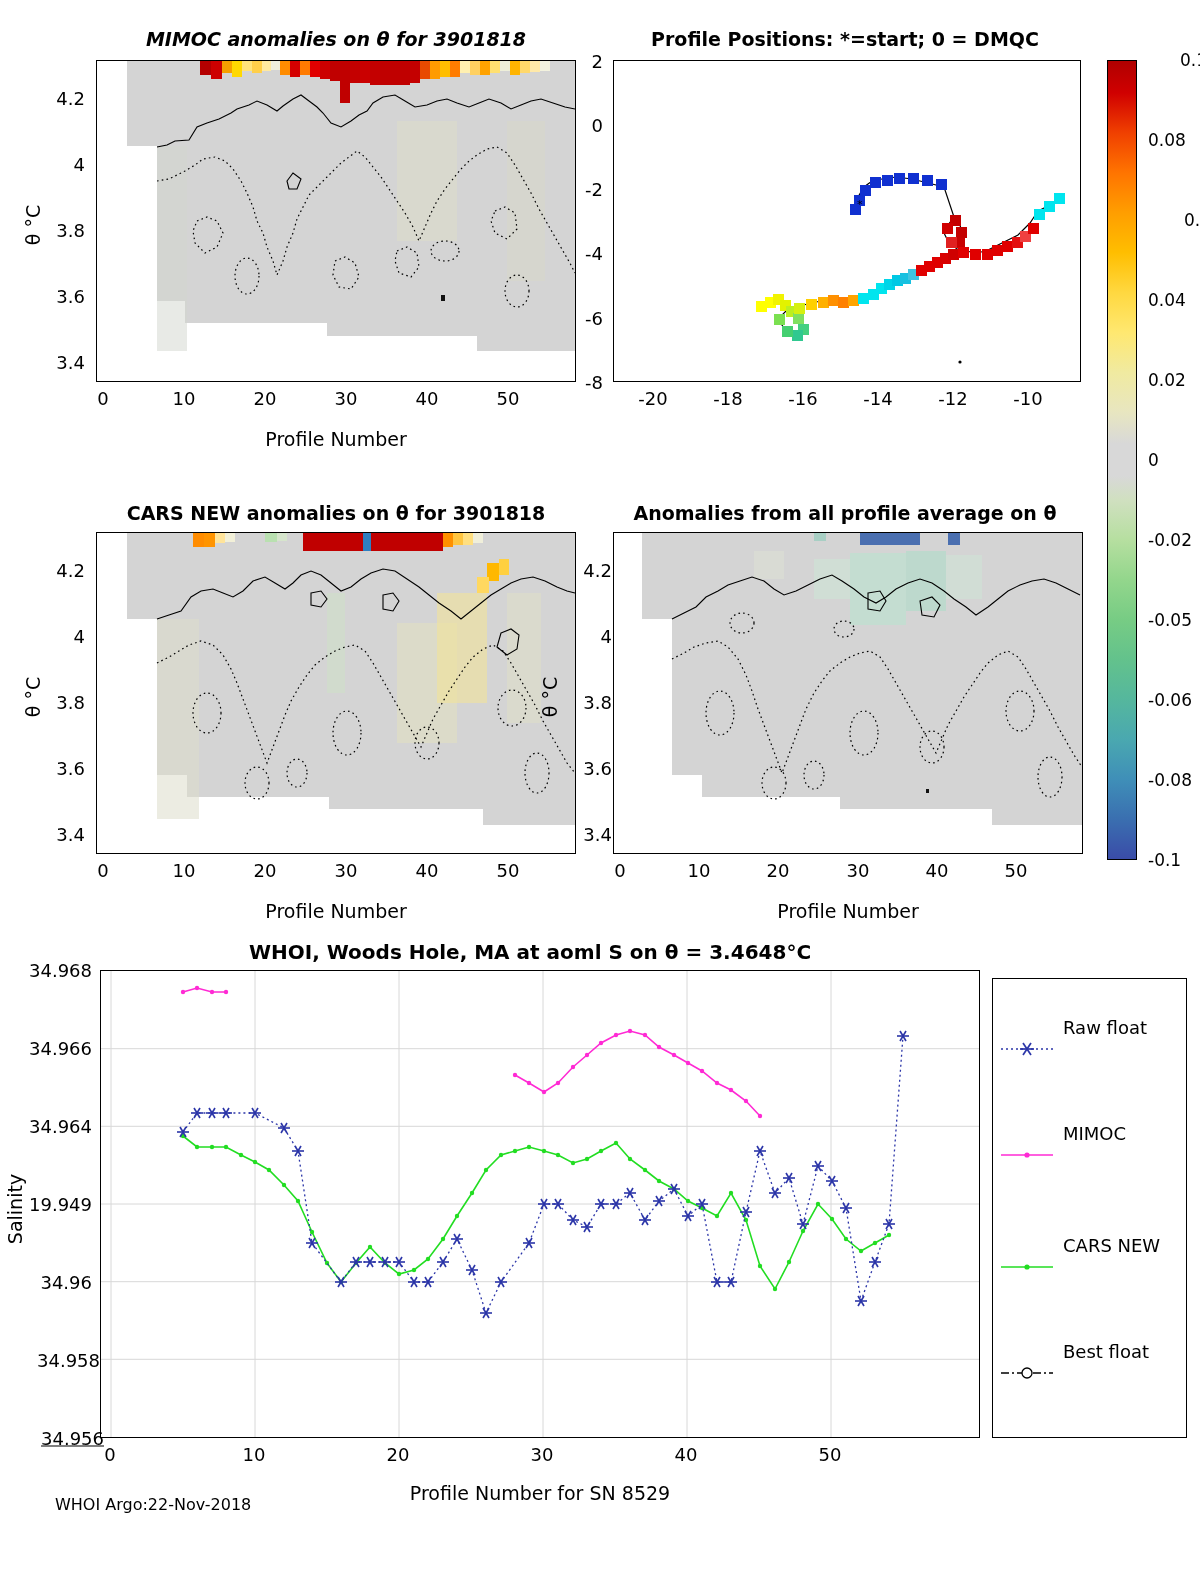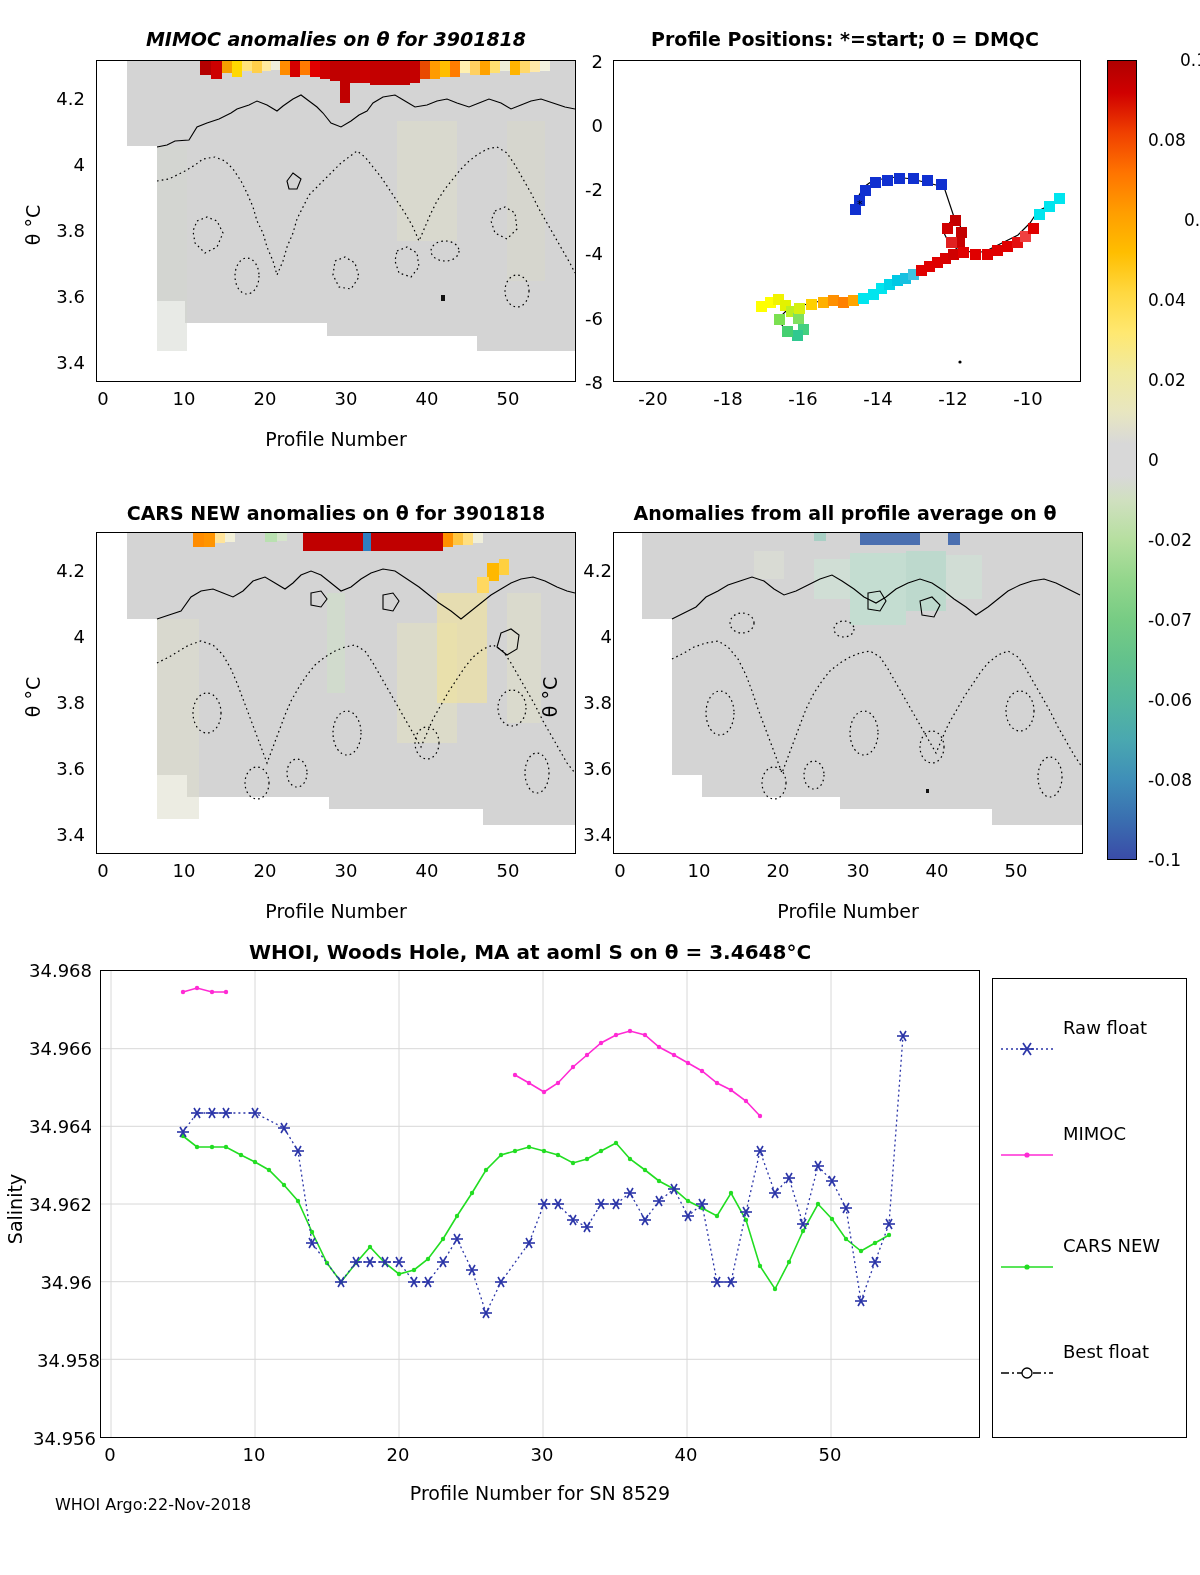--- a/index.html
+++ b/index.html
@@ -260,21 +260,21 @@
                 #d8d8d8 48%, #d8d8d8 52%, #e8e6c0 56%, #f0eaa0 61%,
                 #ffe870 66%, #ffd840 71%, #ffbe00 76%, #ff9e00 81%,
                 #ff7400 86%, #f04000 91%, #d00000 96%, #b00000 100%);"></div>
   <div class="cbar-tick" style="left:1180px; top:60px;">0.1</div>
   <div class="cbar-tick" style="left:1148px; top:140px;">0.08</div>
   <div class="cbar-tick" style="left:1184px; top:220px;">0.06</div>
   <div class="cbar-tick" style="left:1148px; top:300px;">0.04</div>
   <div class="cbar-tick" style="left:1148px; top:380px;">0.02</div>
   <div class="cbar-tick" style="left:1148px; top:460px;">0</div>
   <div class="cbar-tick" style="left:1148px; top:540px;">-0.02</div>
-  <div class="cbar-tick" style="left:1148px; top:620px;">-0.07</div>
+  <div class="cbar-tick" style="left:1148px; top:620px;">-0.05</div>
   <div class="cbar-tick" style="left:1148px; top:700px;">-0.06</div>
   <div class="cbar-tick" style="left:1148px; top:780px;">-0.08</div>
   <div class="cbar-tick" style="left:1148px; top:860px;">-0.1</div>
 </div>
 
 <div class="panel">
   <div class="panel-title" style="left:76px; top:502px; width:520px;">CARS NEW anomalies on θ for 3901818</div>
 
   <div class="axes" style="left:96px; top:532px; width:480px; height:322px;">
     <svg width="478" height="320" viewBox="0 0 478 320">
@@ -755,24 +755,24 @@
     </svg>
   </div>
 
   <div class="tick-label-x" style="left:110px; top:1444px;">0</div>
   <div class="tick-label-x" style="left:254px; top:1444px;">10</div>
   <div class="tick-label-x" style="left:398px; top:1444px;">20</div>
   <div class="tick-label-x" style="left:542px; top:1444px;">30</div>
   <div class="tick-label-x" style="left:686px; top:1444px;">40</div>
   <div class="tick-label-x" style="left:830px; top:1444px;">50</div>
 
-  <div class="tick-label-y" style="left:4px; top:1438px; width:92px;">34.956</div>
+  <div class="tick-label-y" style="left:12px; top:1438px; width:92px;text-decoration:underline;">34.956</div>
   <div class="tick-label-y" style="left:8px; top:1360px; width:92px;">34.958</div>
   <div class="tick-label-y" style="left:0px; top:1282px; width:92px;">34.96</div>
-  <div class="tick-label-y" style="left:0px; top:1204px; width:92px;">34.962</div>
+  <div class="tick-label-y" style="left:0px; top:1204px; width:92px;">19.949</div>
   <div class="tick-label-y" style="left:0px; top:1126px; width:92px;">34.964</div>
   <div class="tick-label-y" style="left:0px; top:1048px; width:92px;">34.966</div>
   <div class="tick-label-y" style="left:0px; top:970px; width:92px;">34.968</div>
 
   <div class="axis-label" style="left:380px; top:1482px; width:320px;">Profile Number for SN 8529</div>
   <div class="axis-label-y" style="left:-45px; top:1198px; width:120px; text-align:center; transform:rotate(-90deg);">Salinity</div>
 </div>
 
 <div class="legend-box" style="left:992px; top:978px; width:195px; height:460px;">
   <svg width="193" height="458" viewBox="0 0 193 458">

